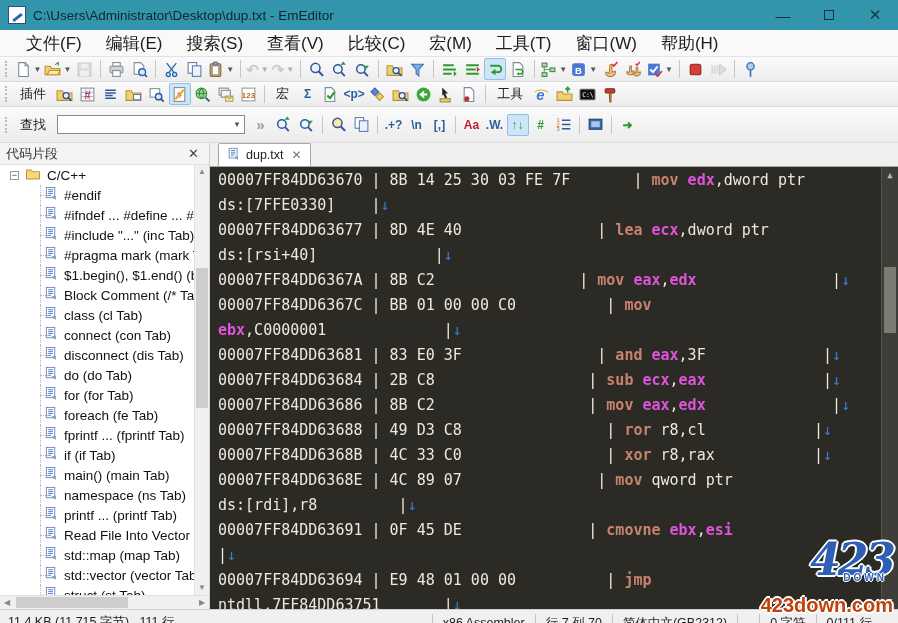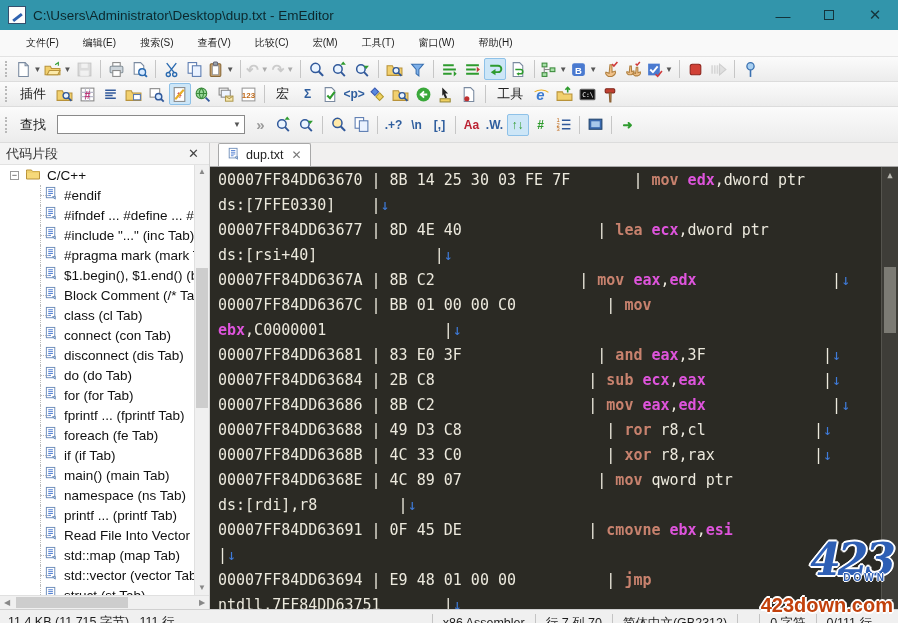--- a/index.html
+++ b/index.html
@@ -11,21 +11,21 @@
   .titlebar { height:30px; background:#3295ab; display:flex; align-items:center; color:#0e2d33; }
   .app-icon { width:18px; height:18px; margin:0 7px 0 8px; background:#fdfdfd; border:1px solid #35506e; position:relative; }
   .app-icon::after { content:""; position:absolute; left:3px; top:9px; width:11px; height:3px; background:#2e62b0; transform:rotate(-38deg); }
   .title-text { font-size:13.5px; color:#0c272c; }
   .win-controls { margin-left:auto; display:flex; height:100%; }
   .win-btn { width:46px; height:100%; display:flex; align-items:center; justify-content:center; font-size:15px; color:#14343b; cursor:default; }
   .win-btn .maxbox { width:10px; height:10px; border:1.5px solid #14343b; display:block; }
 
   
   .menubar { height:27px; background:#f9f9f9; display:flex; align-items:center; border-bottom:1px solid #e3e3e3; padding-left:14px; }
-  .menu-item { font-size:10px; color:#1c1c1c; padding:4px 12px; }
+  .menu-item { font-size:17px; color:#1c1c1c; padding:4px 12px; }
 
   
   .tbrow { display:flex; align-items:center; background:linear-gradient(#fbfbfb,#ececec); border-bottom:1px solid #dcdcdc; padding-left:2px; }
   #tb1 { height:25px; } #tb2 { height:25px; } #fb { height:36px; }
   .grip { width:5px; height:16px; margin:0 3px; border-left:2px dotted #b9b9b9; }
   .tbtn { height:22px; min-width:22px; display:flex; align-items:center; justify-content:center; border:1px solid transparent; border-radius:2px; margin:0 0.5px; }
   .tbtn.selected { background:#cde6f7; border-color:#8ec1e8; }
   .tbtn.disabled { opacity:0.45; filter:grayscale(1); }
   .tbtn svg { display:block; }
   .tb-sep { width:1px; height:18px; background:#c6c6c6; margin:0 4px; }
@@ -636,29 +636,29 @@
                 <path d="M9 11.5l3 2.5v-3Z" fill="#c8dcf2" stroke="#6a8ab8"></path>
               </svg></span>
             <span>for  (for Tab)</span>
           </div>
           <div class="tree-row tree-item">
             <span class="ticon"><svg viewBox="0 0 16 16" width="15" height="15">
                 <rect x="2.5" y="1.5" width="9" height="11" fill="#fff" stroke="#6a8ab8"></rect>
                 <path d="M4.5 4h5M4.5 6h5M4.5 8h5M4.5 10h3" stroke="#4a7ad0"></path>
                 <path d="M9 11.5l3 2.5v-3Z" fill="#c8dcf2" stroke="#6a8ab8"></path>
               </svg></span>
+            <span>foreach  (fe Tab)</span>
+          </div>
+          <div class="tree-row tree-item">
+            <span class="ticon"><svg viewBox="0 0 16 16" width="15" height="15">
+                <rect x="2.5" y="1.5" width="9" height="11" fill="#fff" stroke="#6a8ab8"></rect>
+                <path d="M4.5 4h5M4.5 6h5M4.5 8h5M4.5 10h3" stroke="#4a7ad0"></path>
+                <path d="M9 11.5l3 2.5v-3Z" fill="#c8dcf2" stroke="#6a8ab8"></path>
+              </svg></span>
             <span>fprintf ...  (fprintf Tab)</span>
-          </div>
-          <div class="tree-row tree-item">
-            <span class="ticon"><svg viewBox="0 0 16 16" width="15" height="15">
-                <rect x="2.5" y="1.5" width="9" height="11" fill="#fff" stroke="#6a8ab8"></rect>
-                <path d="M4.5 4h5M4.5 6h5M4.5 8h5M4.5 10h3" stroke="#4a7ad0"></path>
-                <path d="M9 11.5l3 2.5v-3Z" fill="#c8dcf2" stroke="#6a8ab8"></path>
-              </svg></span>
-            <span>foreach  (fe Tab)</span>
           </div>
           <div class="tree-row tree-item">
             <span class="ticon"><svg viewBox="0 0 16 16" width="15" height="15">
                 <rect x="2.5" y="1.5" width="9" height="11" fill="#fff" stroke="#6a8ab8"></rect>
                 <path d="M4.5 4h5M4.5 6h5M4.5 8h5M4.5 10h3" stroke="#4a7ad0"></path>
                 <path d="M9 11.5l3 2.5v-3Z" fill="#c8dcf2" stroke="#6a8ab8"></path>
               </svg></span>
             <span>if  (if Tab)</span>
           </div>
           <div class="tree-row tree-item">

